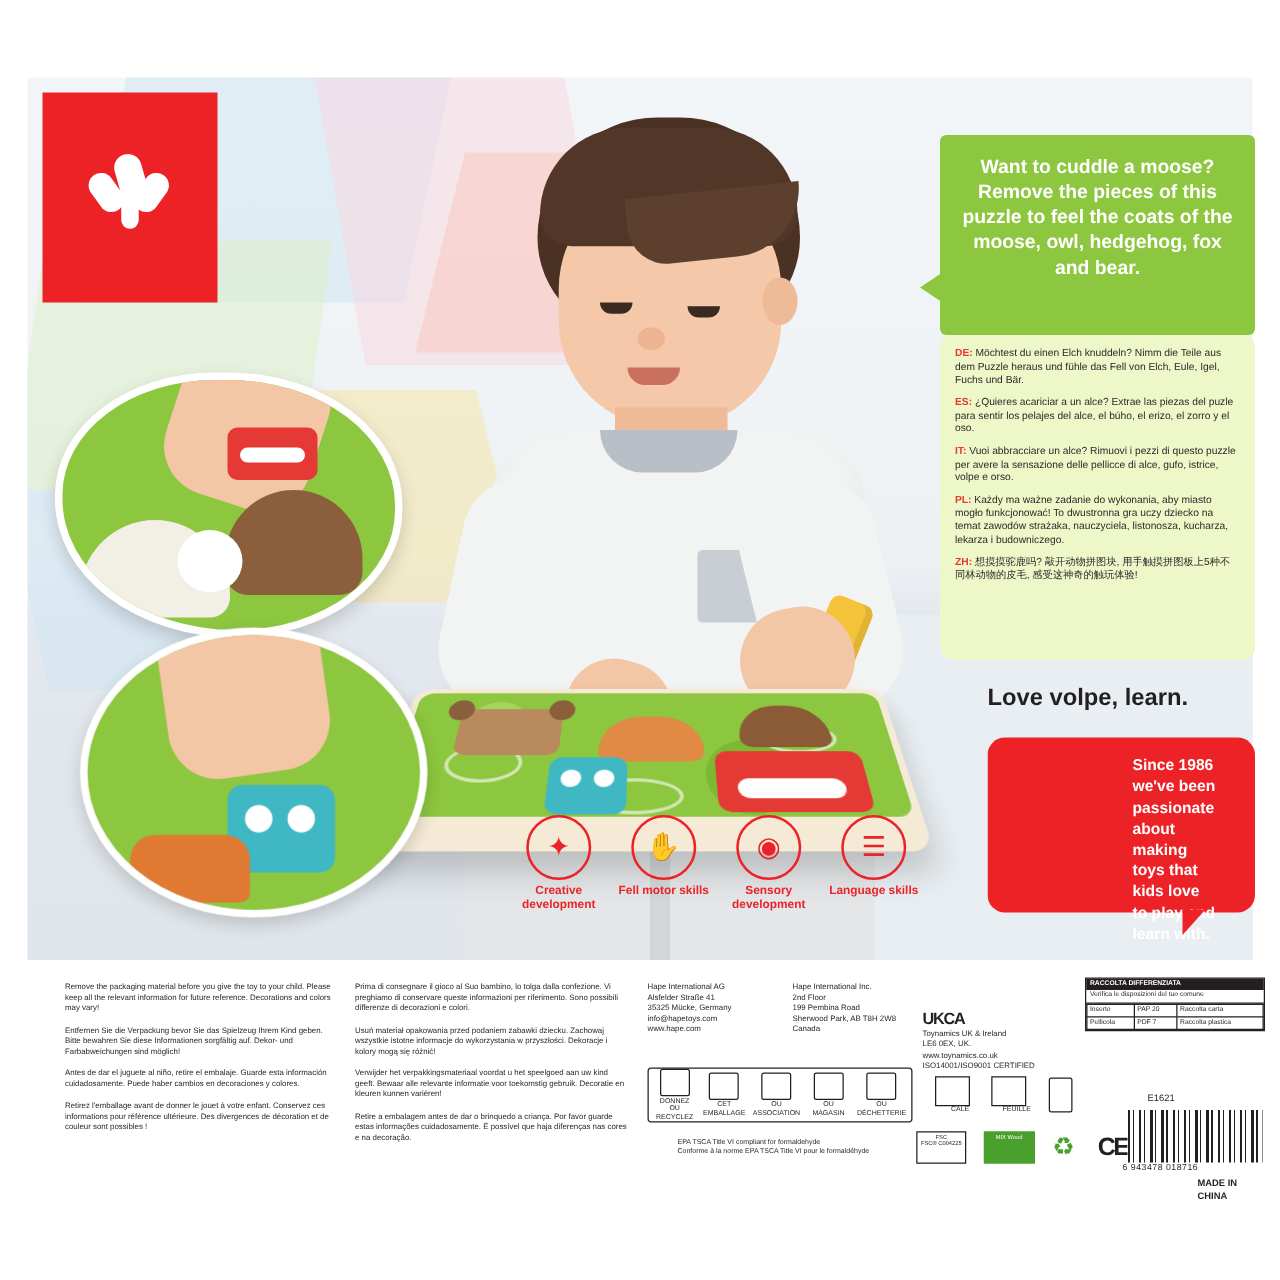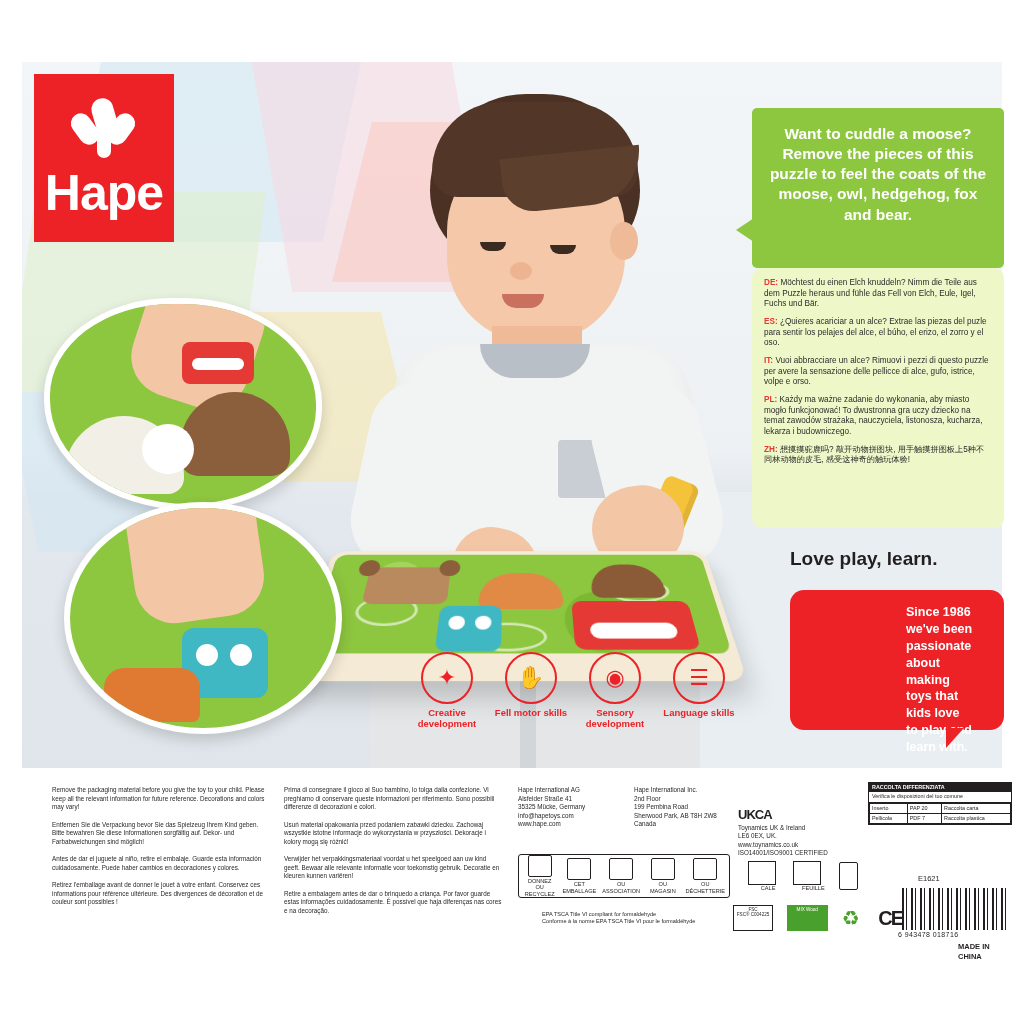--- a/index.html
+++ b/index.html
@@ -229,35 +229,34 @@
     </div>
   </div>
 
   <div class="logo">
     <div class="leaf">
       <div class="lf1"></div>
         <div class="lf2"></div>
         <div class="lf3"></div>
         <div class="lf4"></div>
     </div>
-    <div class="word">Hape</div>
   </div>
 
   <div class="greenbubble">Want to cuddle a moose? Remove the pieces of this puzzle to feel the coats of the moose, owl, hedgehog, fox and bear.</div>
 
   <div class="langbox">
     <p><b>DE:</b> <span>Möchtest du einen Elch knuddeln? Nimm die Teile aus dem Puzzle heraus und fühle das Fell von Elch, Eule, Igel, Fuchs und Bär.</span></p>
     <p><b>ES:</b> <span>¿Quieres acariciar a un alce? Extrae las piezas del puzle para sentir los pelajes del alce, el búho, el erizo, el zorro y el oso.</span></p>
     <p><b>IT:</b> <span>Vuoi abbracciare un alce? Rimuovi i pezzi di questo puzzle per avere la sensazione delle pellicce di alce, gufo, istrice, volpe e orso.</span></p>
     <p><b>PL:</b> <span>Każdy ma ważne zadanie do wykonania, aby miasto mogło funkcjonować! To dwustronna gra uczy dziecko na temat zawodów strażaka, nauczyciela, listonosza, kucharza, lekarza i budowniczego.</span></p>
     <p><b>ZH:</b> <span>想摸摸驼鹿吗? 敲开动物拼图块, 用手触摸拼图板上5种不同林动物的皮毛, 感受这神奇的触玩体验!</span></p>
   </div>
 
   <div class="lovebox">
-    <div class="t">Love play, learn.</div>
+    <div class="t">Love volpe, learn.</div>
   </div>
   <div class="redbubble">
     <span>Since 1986 we've been passionate about making toys that kids love to play and learn with.</span>
     
   </div>
 
   <div class="skills">
     <div class="skill">
       <div class="ic">✦</div>
       <div class="lb">Creative development</div>

